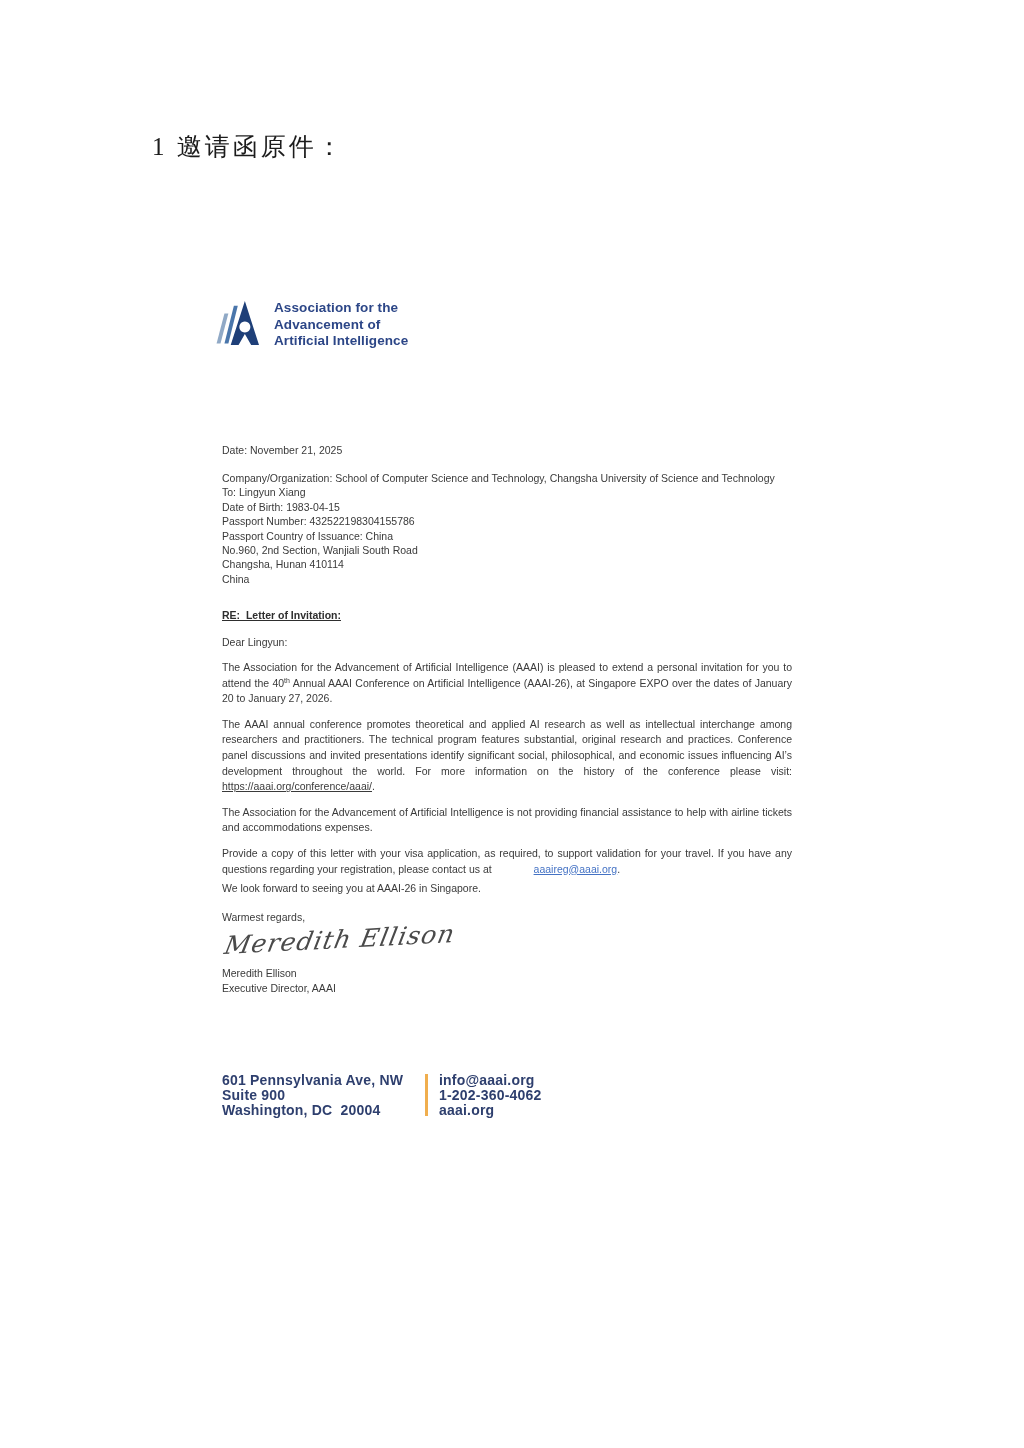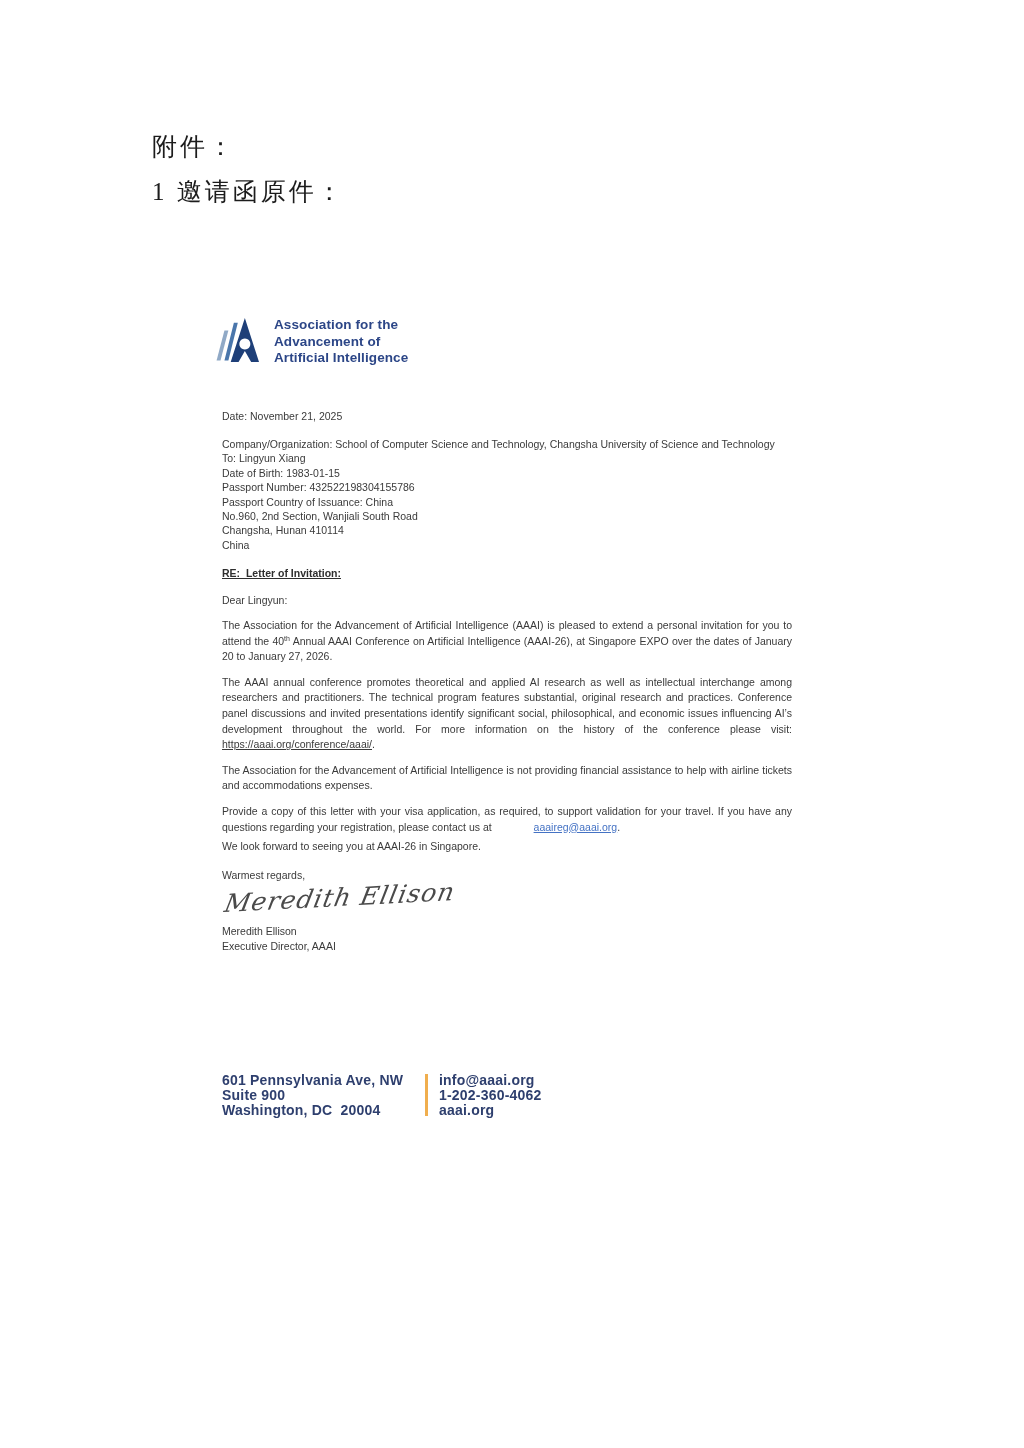--- a/index.html
+++ b/index.html
@@ -8,39 +8,39 @@
 
   
   .attachment {
     position:absolute; left:152px; top:124px;
     font-family:"Liberation Serif","DejaVu Serif",serif;
     font-size:25px; color:#1c1c1c; line-height:45px; letter-spacing:3px;
   }
 
   
   .letter {
-    position:absolute; left:222px; top:315px; width:570px;
+    position:absolute; left:222px; top:298px; width:570px;
     font-size:10.5px; color:#3a3a3a;
   }
 
   .logo { display:flex; align-items:flex-start; margin-left:-7px; }
   .logo-mark { width:44px; height:50px; flex:0 0 auto; }
   .logo-text {
     margin-left:15px; margin-top:2px;
     font-size:13.5px; font-weight:bold; color:#2c4687; line-height:16.5px;
     letter-spacing:0.1px;
   }
 
-  .date-line { margin-top:42px; line-height:14.4px; }
+  .date-line { margin-top:93px; line-height:14.4px; }
 
   .recipient { margin-top:14px; }
   .recipient-line { line-height:14.4px; white-space:nowrap; }
 
   .subject-line {
-    margin-top:14px; line-height:14.4px;
+    margin-top:22px; line-height:14.4px;
     font-weight:bold; color:#2e2e2e;
     text-decoration:underline; white-space:pre-wrap;
   }
 
   .salutation { margin-top:12px; line-height:14.4px; }
 
   .para { margin-top:11px; text-align:justify; line-height:15.6px; }
   .para.tight { margin-top:10px; }
   sup { font-size:7px; vertical-align:super; line-height:0; }
 
@@ -73,21 +73,20 @@
   }
   .footer-divider {
     width:3px; height:42px; background:#f0ae4e;
     margin:1px 11px 0 0; flex:0 0 auto;
   }
 </style>
 </head>
 <body>
 
 <div class="attachment">
-  <div>附件：</div>
   <div>1 邀请函原件：</div>
 </div>
 
 <div class="letter">
 
   <div class="logo">
     <svg class="logo-mark" viewBox="0 0 56 60" xmlns="http://www.w3.org/2000/svg">
       <polygon points="2,56 12,18 17,18 7,56" fill="#90a9c6"></polygon>
       <polygon points="12,56 24,8 29,8 17,56" fill="#4a76ab"></polygon>
       <path fill-rule="evenodd" fill="#1e3f78" d="M38,2 L56,58 L20,58 Z
@@ -99,21 +98,21 @@
       <div>Advancement of</div>
       <div>Artificial Intelligence</div>
     </div>
   </div>
 
   <div class="date-line">Date: November 21, 2025</div>
 
   <div class="recipient">
     <div class="recipient-line">Company/Organization: School of Computer Science and Technology, Changsha University of Science and Technology</div>
     <div class="recipient-line">To: Lingyun Xiang</div>
-    <div class="recipient-line">Date of Birth: 1983-01-15</div>
+    <div class="recipient-line">Date of Birth: 1983-04-15</div>
     <div class="recipient-line">Passport Number: 432522198304155786</div>
     <div class="recipient-line">Passport Country of Issuance: China</div>
     <div class="recipient-line">No.960, 2nd Section, Wanjiali South Road</div>
     <div class="recipient-line">Changsha, Hunan 410114</div>
     <div class="recipient-line">China</div>
   </div>
 
   <div class="subject-line">RE:  Letter of Invitation:</div>
 
   <div class="salutation">Dear Lingyun:</div>

